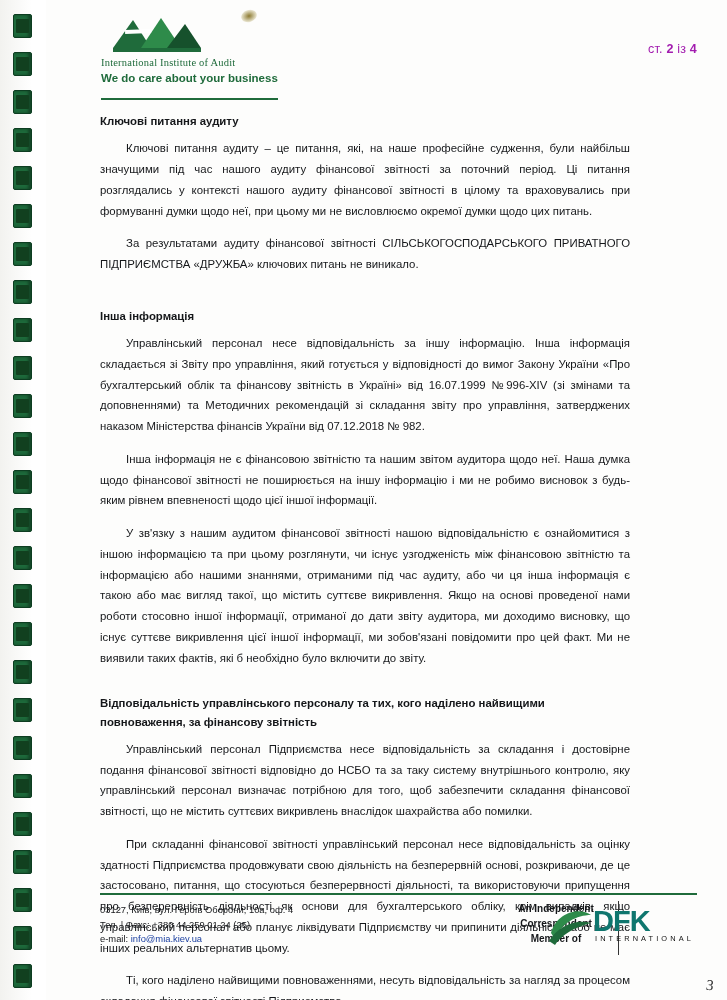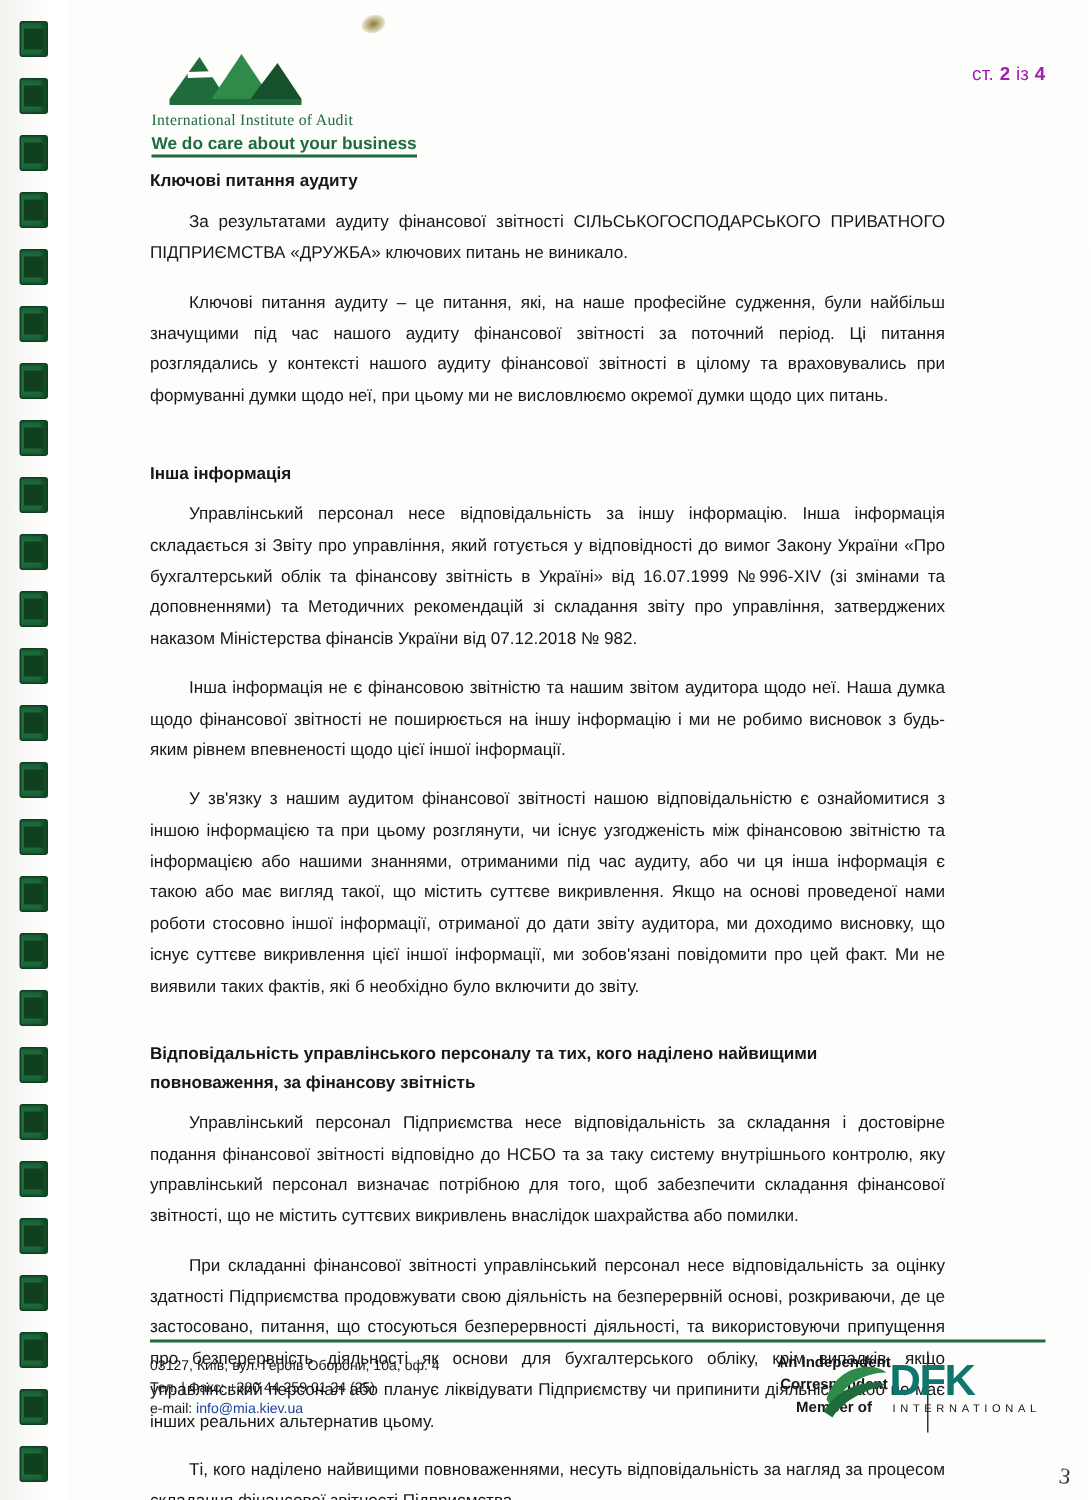--- a/index.html
+++ b/index.html
@@ -49,21 +49,21 @@
   .header {
     position: absolute;
     left: 46px;
     top: 0;
     right: 0;
     height: 118px;
   }
   .logo-block {
     position: absolute;
     left: 55px;
-    top: 32px;
+    top: 14px;
     width: 250px;
   }
   .logo-mark {
     width: 92px;
     height: 40px;
     position: relative;
     margin-left: 10px;
   }
   .logo-mark svg { display:block; }
   .logo-name {
@@ -75,21 +75,21 @@
     white-space: nowrap;
   }
   .logo-tag {
     font-family: "Liberation Sans", sans-serif;
     font-weight: bold;
     font-size: 11.5px;
     color: #1f6b3b;
     margin-top: 1px;
     border-bottom: 2px solid #1f6b3b;
     display: inline-block;
-    padding-bottom: 1px;
+    padding-bottom: 14px;
     white-space: nowrap;
   }
   .page-number {
     position: absolute;
     right: 30px;
     top: 42px;
     font-size: 12.5px;
     color: #a21caf;
     letter-spacing: .2px;
   }
@@ -255,22 +255,22 @@
     </div>
 
     <div class="page-number">
       <span>ст. </span><b>2</b><span> із </span><b>4</b>
     </div>
   </div>
 
   <div class="content">
 
     <div class="h-sect">Ключові питання аудиту</div>
+    <p class="para">Ключові питання аудиту – це питання, які, на наше професійне судження, були найбільш значущими під час нашого аудиту фінансової звітності за поточний період. Ці питання розглядались у контексті нашого аудиту фінансової звітності в цілому та враховувались при формуванні думки щодо неї, при цьому ми не висловлюємо окремої думки щодо цих питань.</p>
     <p class="para">За результатами аудиту фінансової звітності СІЛЬСЬКОГОСПОДАРСЬКОГО ПРИВАТНОГО ПІДПРИЄМСТВА «ДРУЖБА» ключових питань не виникало.</p>
-    <p class="para">Ключові питання аудиту – це питання, які, на наше професійне судження, були найбільш значущими під час нашого аудиту фінансової звітності за поточний період. Ці питання розглядались у контексті нашого аудиту фінансової звітності в цілому та враховувались при формуванні думки щодо неї, при цьому ми не висловлюємо окремої думки щодо цих питань.</p>
 
     <div class="gap-xl"></div>
 
     <div class="h-sect">Інша інформація</div>
     <p class="para">Управлінський персонал несе відповідальність за іншу інформацію. Інша інформація складається зі Звіту про управління, який готується у відповідності до вимог Закону України «Про бухгалтерський облік та фінансову звітність в Україні» від 16.07.1999 №996-XIV (зі змінами та доповненнями) та Методичних рекомендацій зі складання звіту про управління, затверджених наказом Міністерства фінансів України від 07.12.2018 № 982.</p>
     <p class="para">Інша інформація не є фінансовою звітністю та нашим звітом аудитора щодо неї. Наша думка щодо фінансової звітності не поширюється на іншу інформацію і ми не робимо висновок з будь-яким рівнем впевненості щодо цієї іншої інформації.</p>
     <p class="para">У зв'язку з нашим аудитом фінансової звітності нашою відповідальністю є ознайомитися з іншою інформацією та при цьому розглянути, чи існує узгодженість між фінансовою звітністю та інформацією або нашими знаннями, отриманими під час аудиту, або чи ця інша інформація є такою або має вигляд такої, що містить суттєве викривлення. Якщо на основі проведеної нами роботи стосовно іншої інформації, отриманої до дати звіту аудитора, ми доходимо висновку, що існує суттєве викривлення цієї іншої інформації, ми зобов'язані повідомити про цей факт. Ми не виявили таких фактів, які б необхідно було включити до звіту.</p>
 
     <div class="gap-lg"></div>
 

